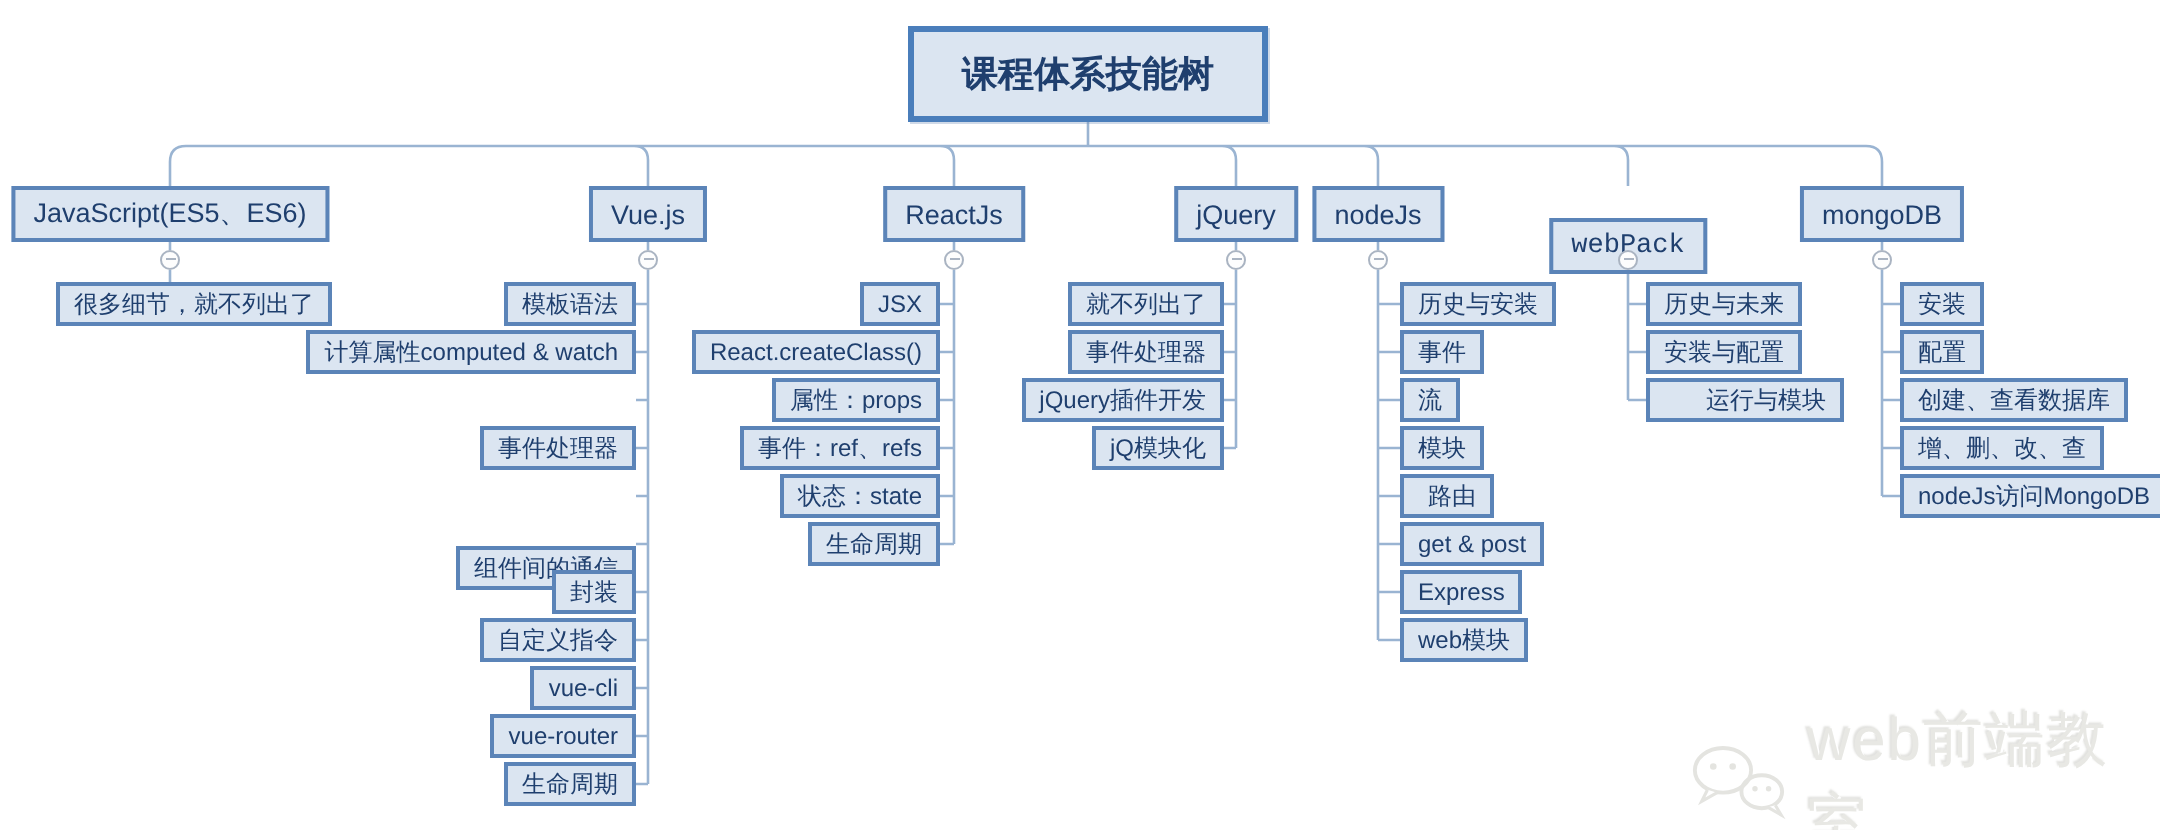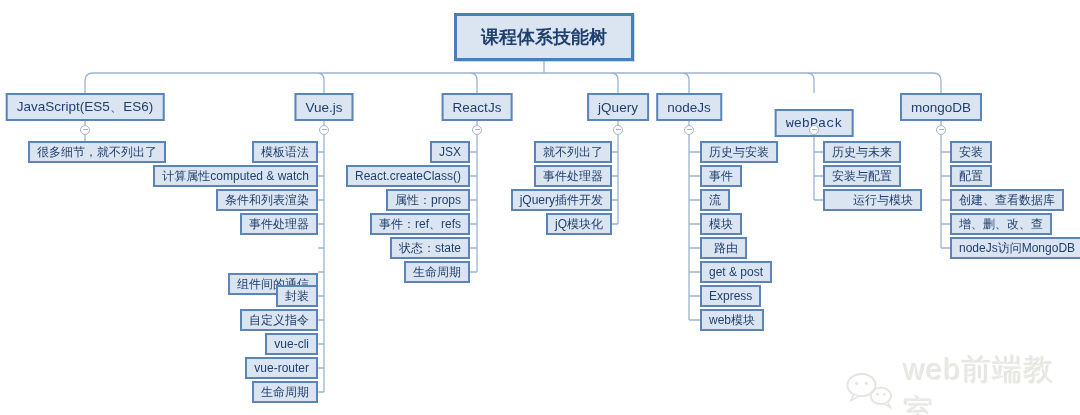--- a/index.html
+++ b/index.html
@@ -60,21 +60,20 @@
     </svg>
     <span>web前端教室</span>
   </div>
 <div class="node branch" style="left: 85px; top: 93px;">JavaScript(ES5、ES6)</div>
     <div class="toggle" title="-" style="left: 85px; top: 130px;"></div>
     <div class="node child" style="top: 141px; left: 28px;">很多细节，就不列出了</div>
     <div class="node branch" style="left: 324px; top: 93px;">Vue.js</div>
     <div class="toggle" title="-" style="left: 324px; top: 130px;"></div>
     <div class="node child" style="top: 141px; right: 762px;">模板语法</div>
     <div class="node child" style="top: 165px; right: 762px;">计算属性computed &amp; watch</div>
-    <div class="node child" style="top: 189px; right: 762px;">条件和列表渲染</div>
     <div class="node child" style="top: 213px; right: 762px;">事件处理器</div>
     <div class="node child" style="top: 273px; right: 762px;">组件间的通信</div>
     <div class="node child" style="top: 285px; right: 762px;">封装</div>
     <div class="node child" style="top: 309px; right: 762px;">自定义指令</div>
     <div class="node child" style="top: 333px; right: 762px;">vue-cli</div>
     <div class="node child" style="top: 357px; right: 762px;">vue-router</div>
     <div class="node child" style="top: 381px; right: 762px;">生命周期</div>
     <div class="node branch" style="left: 477px; top: 93px;">ReactJs</div>
     <div class="toggle" title="-" style="left: 477px; top: 130px;"></div>
     <div class="node child" style="top: 141px; right: 610px;">JSX</div>

